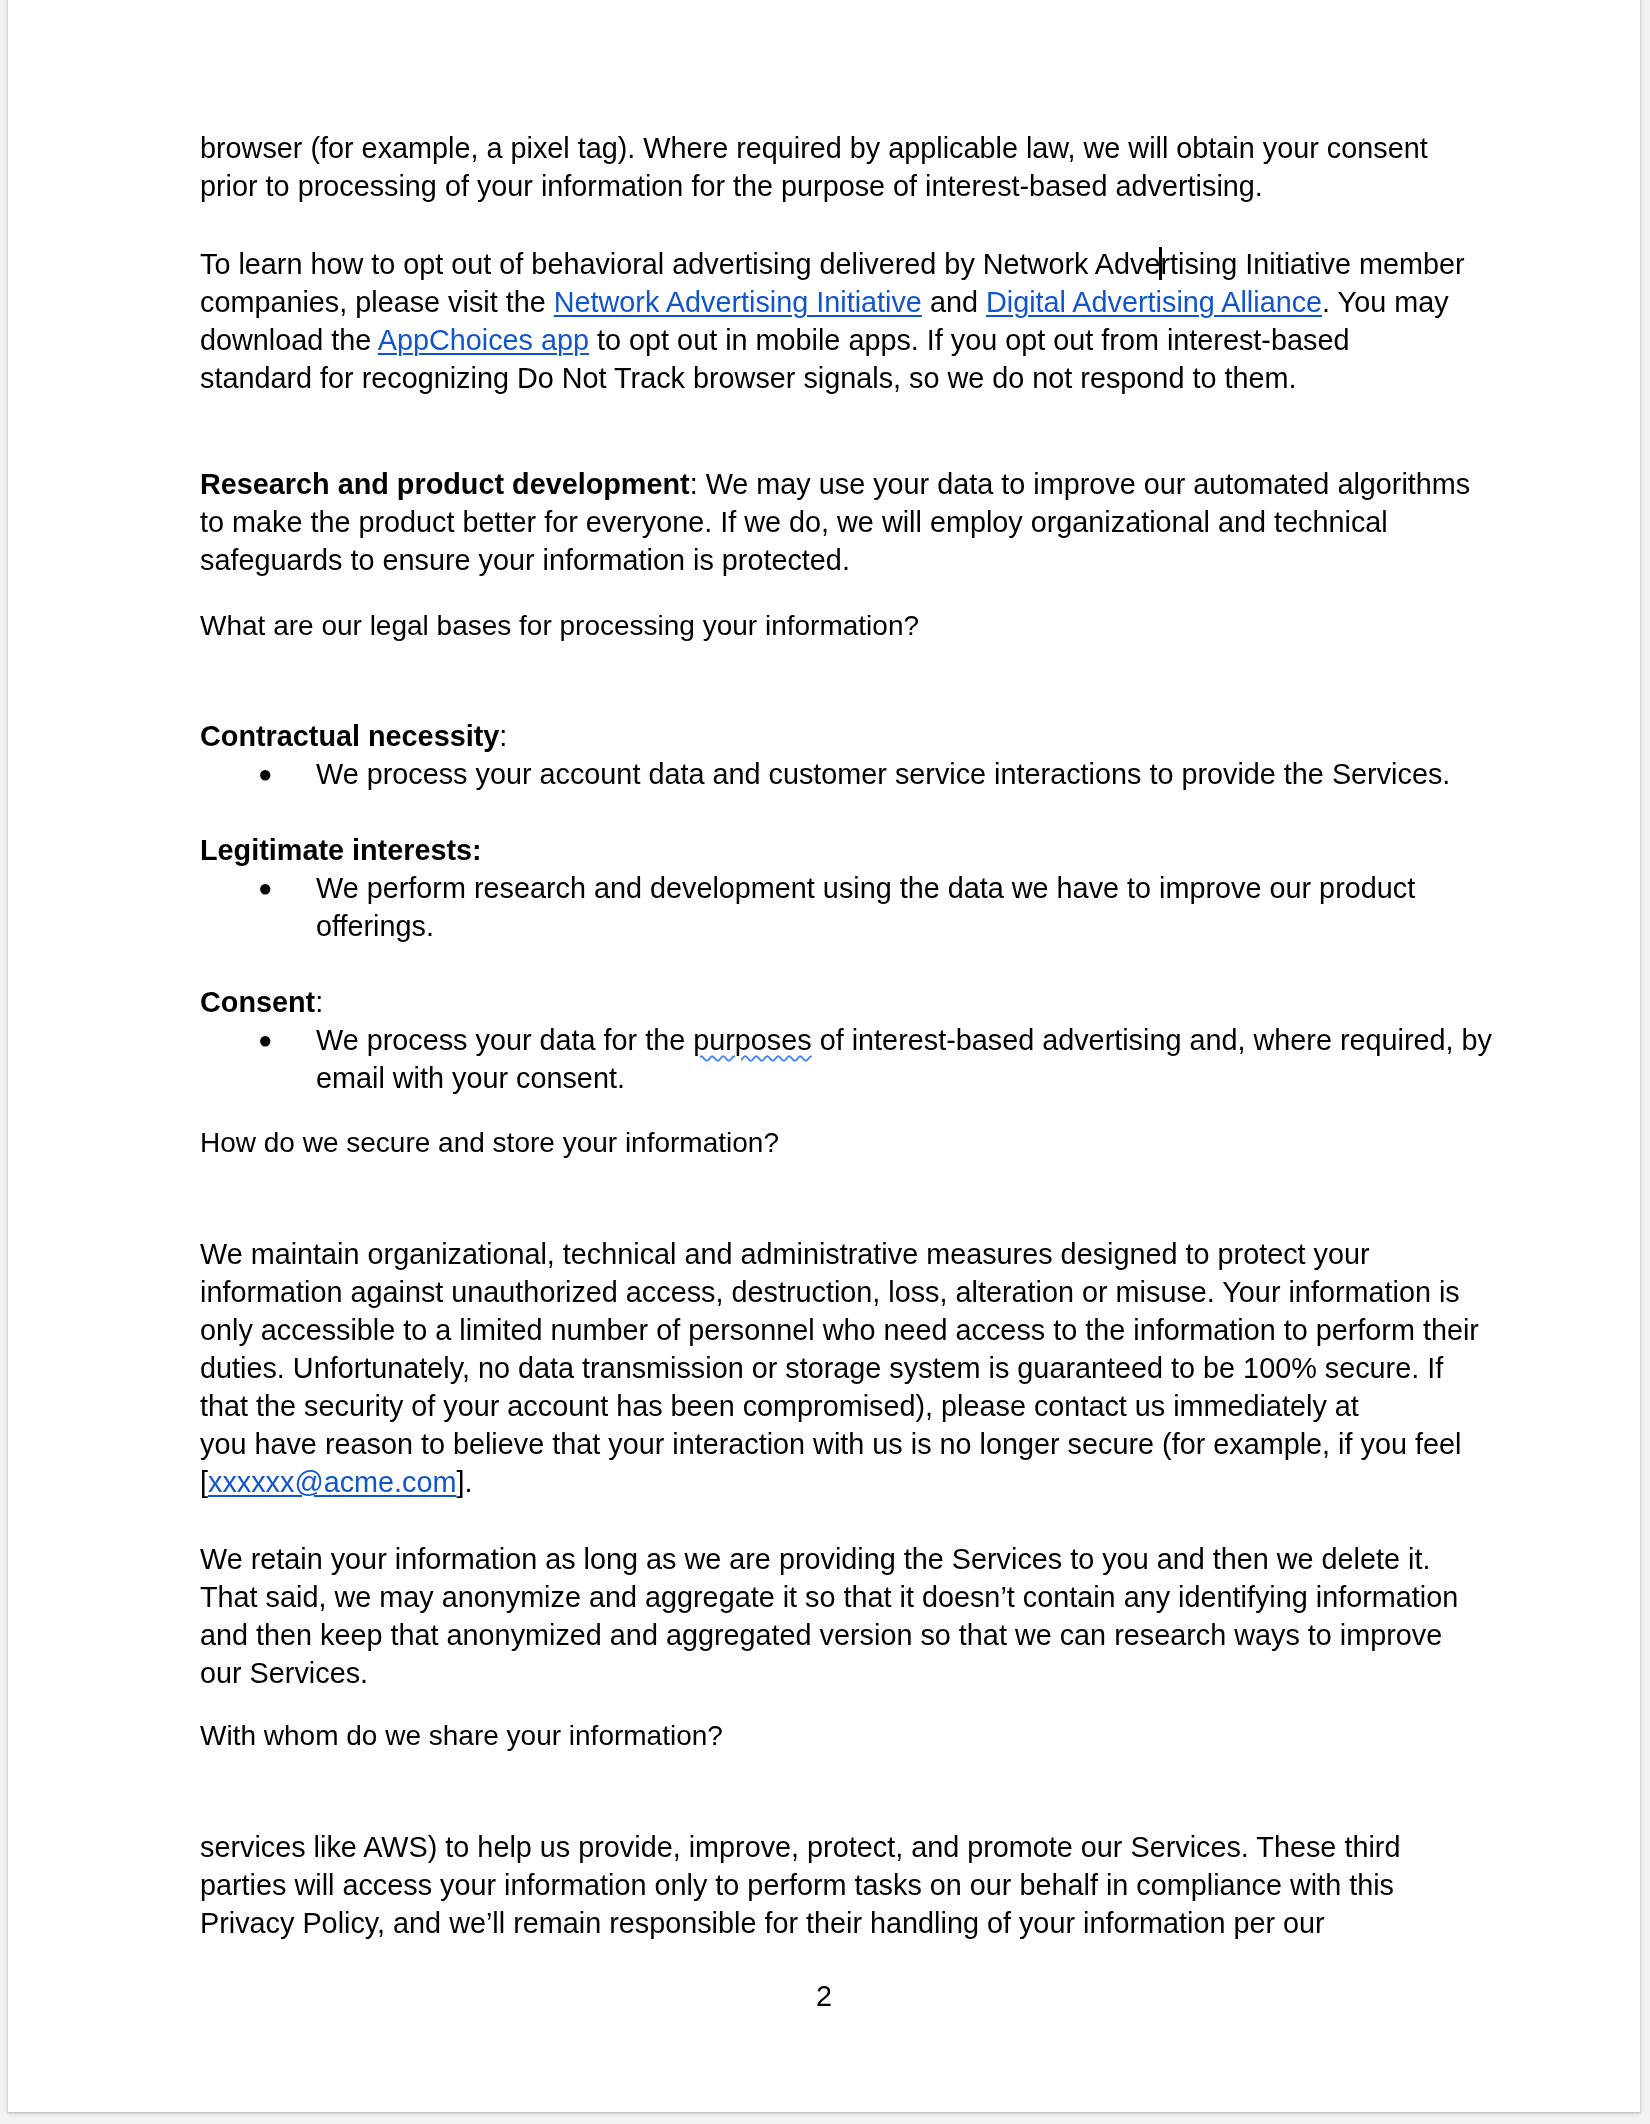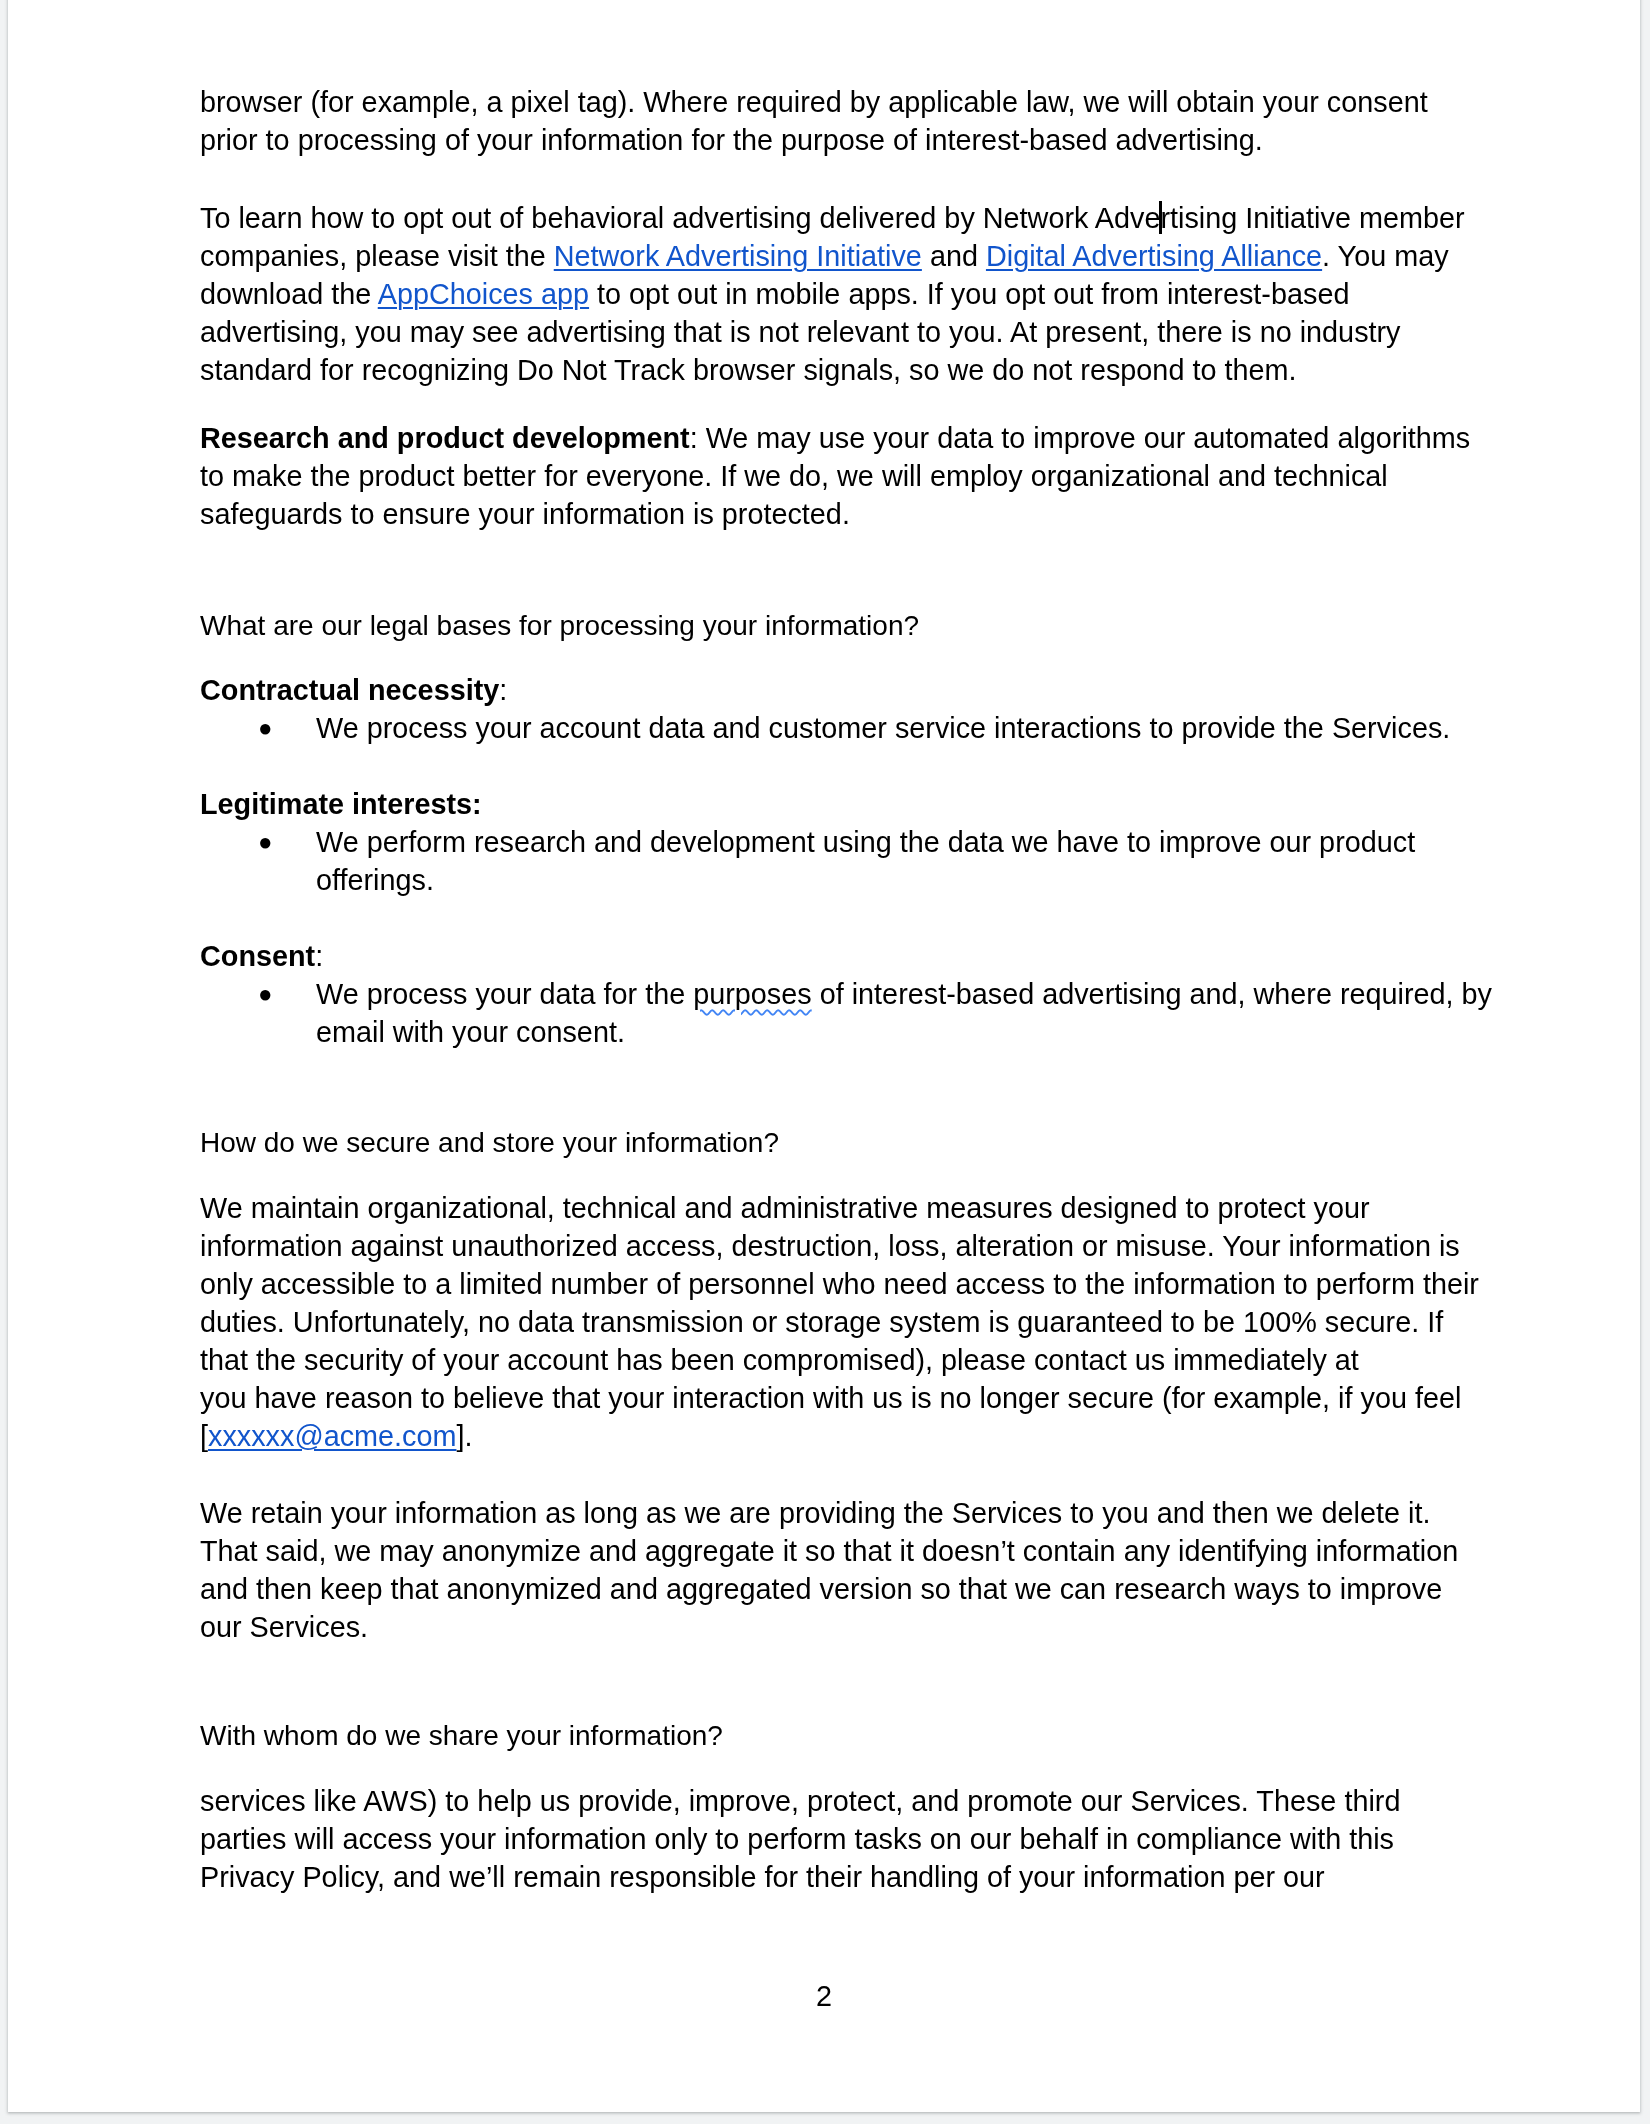--- a/index.html
+++ b/index.html
@@ -5,21 +5,21 @@
   html, body { margin: 0; padding: 0; }
   body {
     width: 1650px; height: 2124px; background: #f1f3f4; position: relative; overflow: hidden;
     font-family: "Liberation Sans", sans-serif; color: #000;
   }
   .page {
     position: absolute; left: 8px; top: -10px; width: 1632px; height: 2122px;
     background: #fff; box-shadow: 0 1px 3px 1px rgba(60,64,67,0.15), 0 1px 2px rgba(60,64,67,0.2);
   }
   .content { position: absolute; left: 192px; top: 0; width: 1260px; }
-  .block { position: absolute; left: 0; width: 1300px; }
+  .block { position: absolute; left: 0; width: 1300px; margin-top: 46px; }
   .line { height: 38px; line-height: 38px; font-size: 28.8px; white-space: nowrap; }
   .h2 { font-size: 28px; line-height: 56px; height: 56px; white-space: nowrap; font-weight: normal; margin: 0; }
   b { font-weight: bold; }
   a.link { color: #1155cc; text-decoration: underline; text-underline-offset: 3px; text-decoration-thickness: 2px; }
   .bullet-row { position: relative; }
   .bullet { position: absolute; left: 58px; top: 0; font-size: 24px; line-height: 38px; }
   .bullet-text { position: absolute; left: 116px; top: 0; }
   .grammar { text-decoration: underline wavy #4285f4; text-decoration-thickness: 1.5px; text-underline-offset: 5px; text-align: right; }
   .cursor { display: inline-block; width: 3px; height: 33px; background: #000; vertical-align: -6px; margin: 0 -1.5px; }
   .pagenum { position: absolute; left: 0; width: 1632px; text-align: center; font-size: 28.8px; line-height: 38px; }
@@ -32,21 +32,20 @@
 
     <div class="block" style="top:93px">
       <div class="line">browser (for example, a pixel tag). Where required by applicable law, we will obtain your consent</div>
       <div class="line">prior to processing of your information for the purpose of interest-based advertising.</div>
     </div>
 
     <div class="block" style="top:209px">
       <div class="line"><span>To learn how to opt out of behavioral advertising delivered by Network Adve</span><span class="cursor"></span><span>rtising Initiative member</span></div>
       <div class="line"><span>companies, please visit the </span><a class="link">Network Advertising Initiative</a><span> and </span><a class="link">Digital Advertising Alliance</a><span>. You may</span></div>
       <div class="line"><span>download the </span><a class="link">AppChoices app</a><span> to opt out in mobile apps. If you opt out from interest-based</span></div>
-      <div class="line">advertising, you may see advertising that is not relevant to you. At present, there is no industry</div>
       <div class="line">standard for recognizing Do Not Track browser signals, so we do not respond to them.</div>
     </div>
 
     <div class="block" style="top:429px">
       <div class="line"><b>Research and product development</b><span>: We may use your data to improve our automated algorithms</span></div>
       <div class="line">to make the product better for everyone. If we do, we will employ organizational and technical</div>
       <div class="line">safeguards to ensure your information is protected.</div>
     </div>
 
     <h2 class="h2 block" style="top:608px">What are our legal bases for processing your information?</h2>

